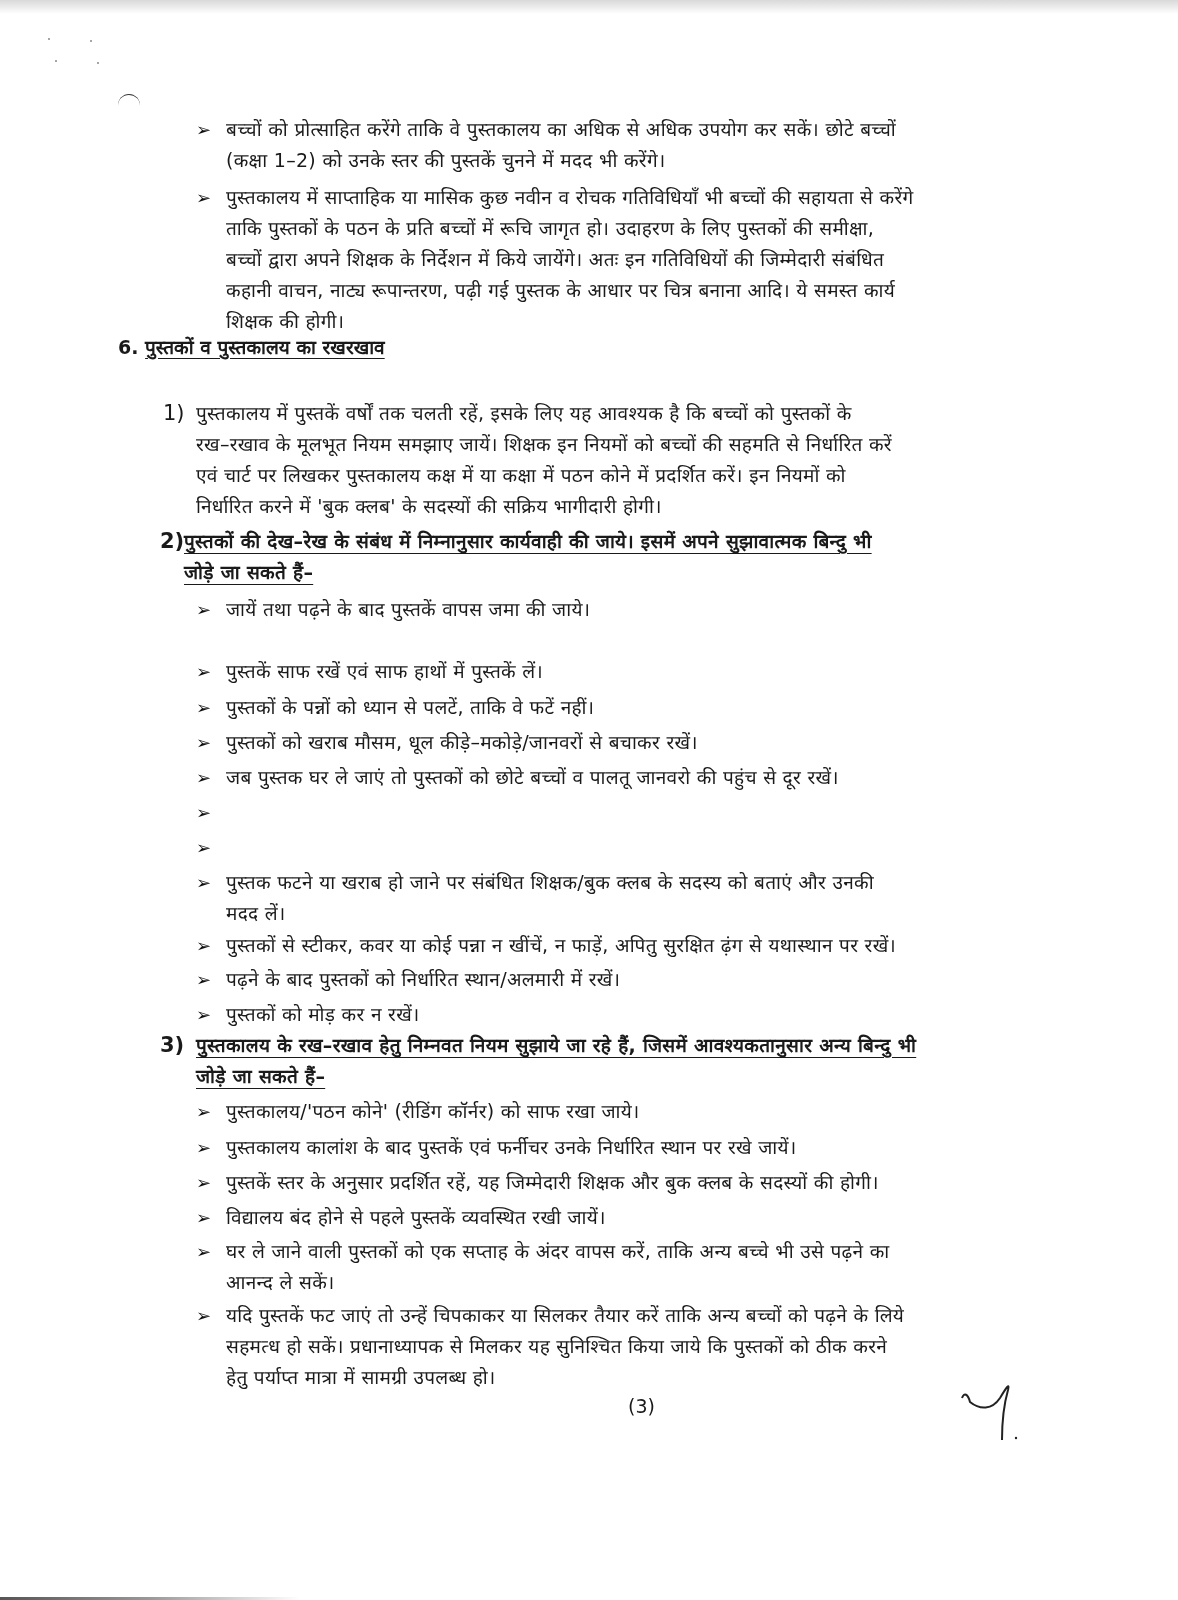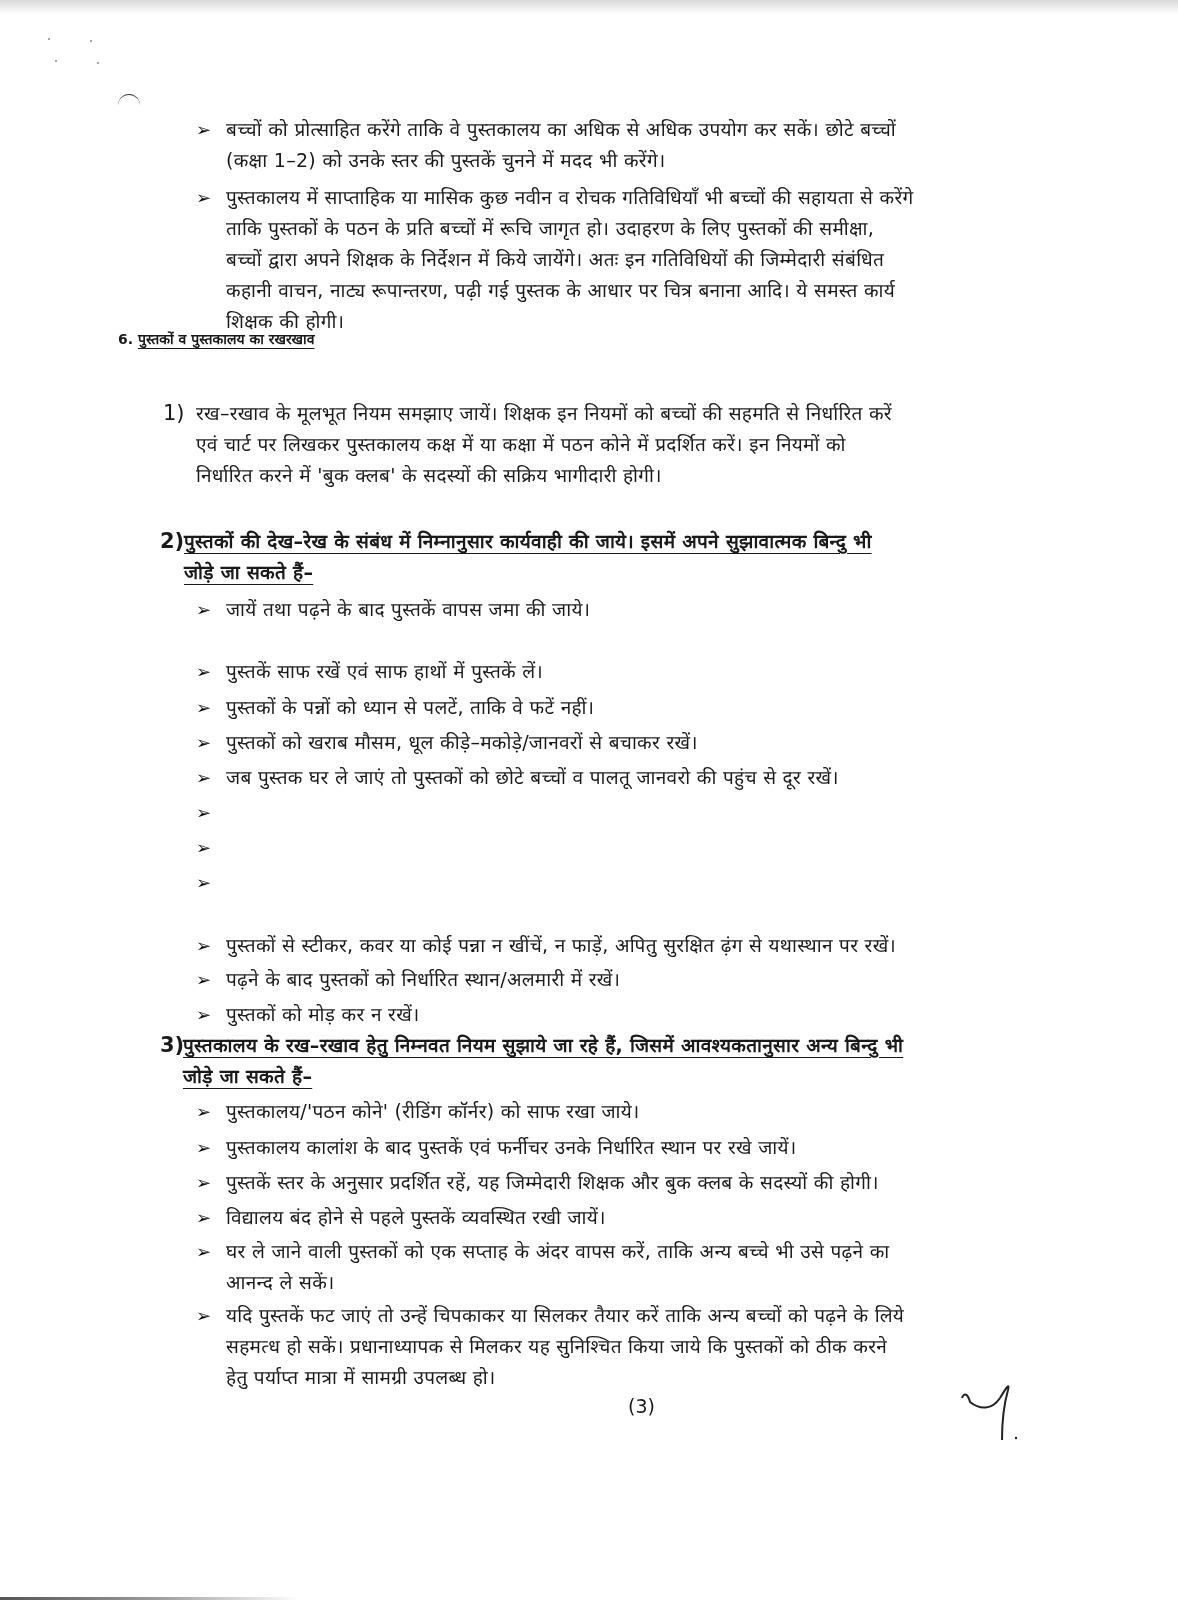--- a/index.html
+++ b/index.html
@@ -24,22 +24,22 @@
     .text { font-size: 19px; line-height: 31px; letter-spacing: 0.3px; }
     .bullet-item { position: absolute; display: flex; }
     .arrow {
       width: 30px; flex: 0 0 30px; font-size: 18px; line-height: 31px; color: #111;
     }
     .num {
       position: absolute; font-size: 21px; line-height: 31px; font-weight: bold;
     }
     .num.plain { font-weight: normal; }
     .section-heading {
-      position: absolute; left: 118px; top: 324px;
-      font-size: 14px; line-height: 30px; font-weight: bold;
+      position: absolute; left: 118px; top: 332px;
+      font-size: 19px; line-height: 30px; font-weight: bold;
     }
     .section-heading .u { text-decoration: underline; text-underline-offset: 4px; }
     .underline { text-decoration: underline; text-underline-offset: 5px; font-weight: bold; }
     .para { position: absolute; text-align: justify; }
     .page-number {
       position: absolute; left: 628px; top: 1395px; font-size: 19px;
     }
     .signature { position: absolute; left: 958px; top: 1380px; }
   </style>
 </head>
@@ -72,20 +72,21 @@
   </div>
 </div>
 
 <div class="section-heading">
   <span>6.</span>
   <span class="u">पुस्तकों व पुस्तकालय का रखरखाव</span>
 </div>
 
 <div class="num plain" style="left:163px;top:398px">1)</div>
 <div class="para text" style="left:196px;top:398px;width:872px">
+  <div>पुस्तकालय में पुस्तकें वर्षों तक चलती रहें, इसके लिए यह आवश्यक है कि बच्चों को पुस्तकों के</div>
   <div>रख–रखाव के मूलभूत नियम समझाए जायें। शिक्षक इन नियमों को बच्चों की सहमति से निर्धारित करें</div>
   <div>एवं चार्ट पर लिखकर पुस्तकालय कक्ष में या कक्षा में पठन कोने में प्रदर्शित करें। इन नियमों को</div>
   <div>निर्धारित करने में 'बुक क्लब' के सदस्यों की सक्रिय भागीदारी होगी।</div>
 </div>
 
 <div class="num" style="left:160px;top:526px">2)</div>
 <div class="para text" style="left:184px;top:526px;width:872px">
   <div class="underline">पुस्तकों की देख–रेख के संबंध में निम्नानुसार कार्यवाही की जाये। इसमें अपने सुझावात्मक बिन्दु भी</div>
   <div class="underline">जोड़े जा सकते हैं–</div>
 </div>
@@ -122,20 +123,24 @@
       </div>
     </div>
     <div class="bullet-item text" style="left: 196px; top: 797px; width: 872px;">
       <span class="arrow">➢</span>
     </div>
     <div class="bullet-item text" style="left: 196px; top: 832px; width: 872px;">
       <span class="arrow">➢</span>
     </div>
     <div class="bullet-item text" style="left: 196px; top: 867px; width: 872px;">
       <span class="arrow">➢</span>
+      <div>
+        <div>पुस्तक फटने या खराब हो जाने पर संबंधित शिक्षक/बुक क्लब के सदस्य को बताएं और उनकी</div>
+        <div>मदद लें।</div>
+      </div>
     </div>
     <div class="bullet-item text" style="left: 196px; top: 930px; width: 872px;">
       <span class="arrow">➢</span>
       <div>
         <div>पुस्तकों से स्टीकर, कवर या कोई पन्ना न खींचें, न फाड़ें, अपितु सुरक्षित ढ़ंग से यथास्थान पर रखें।</div>
       </div>
     </div>
     <div class="bullet-item text" style="left: 196px; top: 964px; width: 872px;">
       <span class="arrow">➢</span>
       <div>
@@ -144,21 +149,21 @@
     </div>
     <div class="bullet-item text" style="left: 196px; top: 999px; width: 872px;">
       <span class="arrow">➢</span>
       <div>
         <div>पुस्तकों को मोड़ कर न रखें।</div>
       </div>
     </div>
   </div>
 
 <div class="num" style="left:160px;top:1030px">3)</div>
-<div class="para text" style="left:183px;top:1030px;width:872px">
+<div class="para text" style="left:196px;top:1030px;width:872px">
   <div class="underline">पुस्तकालय के रख–रखाव हेतु निम्नवत नियम सुझाये जा रहे हैं, जिसमें आवश्यकतानुसार अन्य बिन्दु भी</div>
   <div class="underline">जोड़े जा सकते हैं–</div>
 </div>
 
 <div id="p3-bullets">
     <div class="bullet-item text" style="left: 196px; top: 1096px; width: 872px;">
       <span class="arrow">➢</span>
       <div>
         <div>पुस्तकालय/'पठन कोने' (रीडिंग कॉर्नर) को साफ रखा जाये।</div>
       </div>

